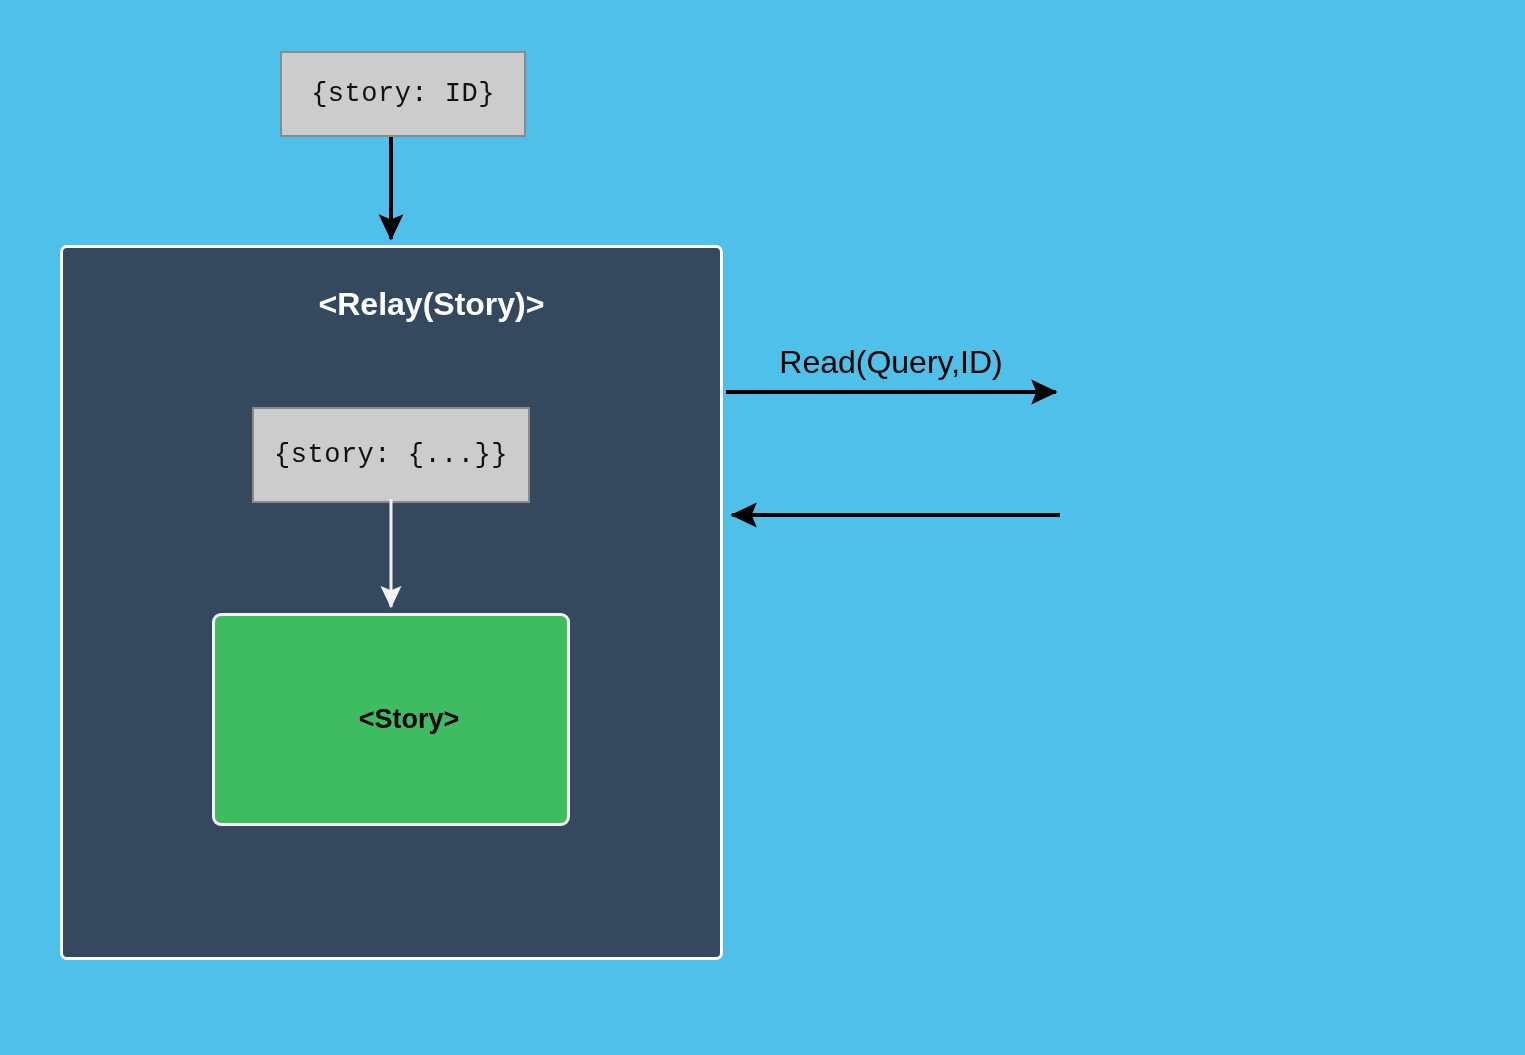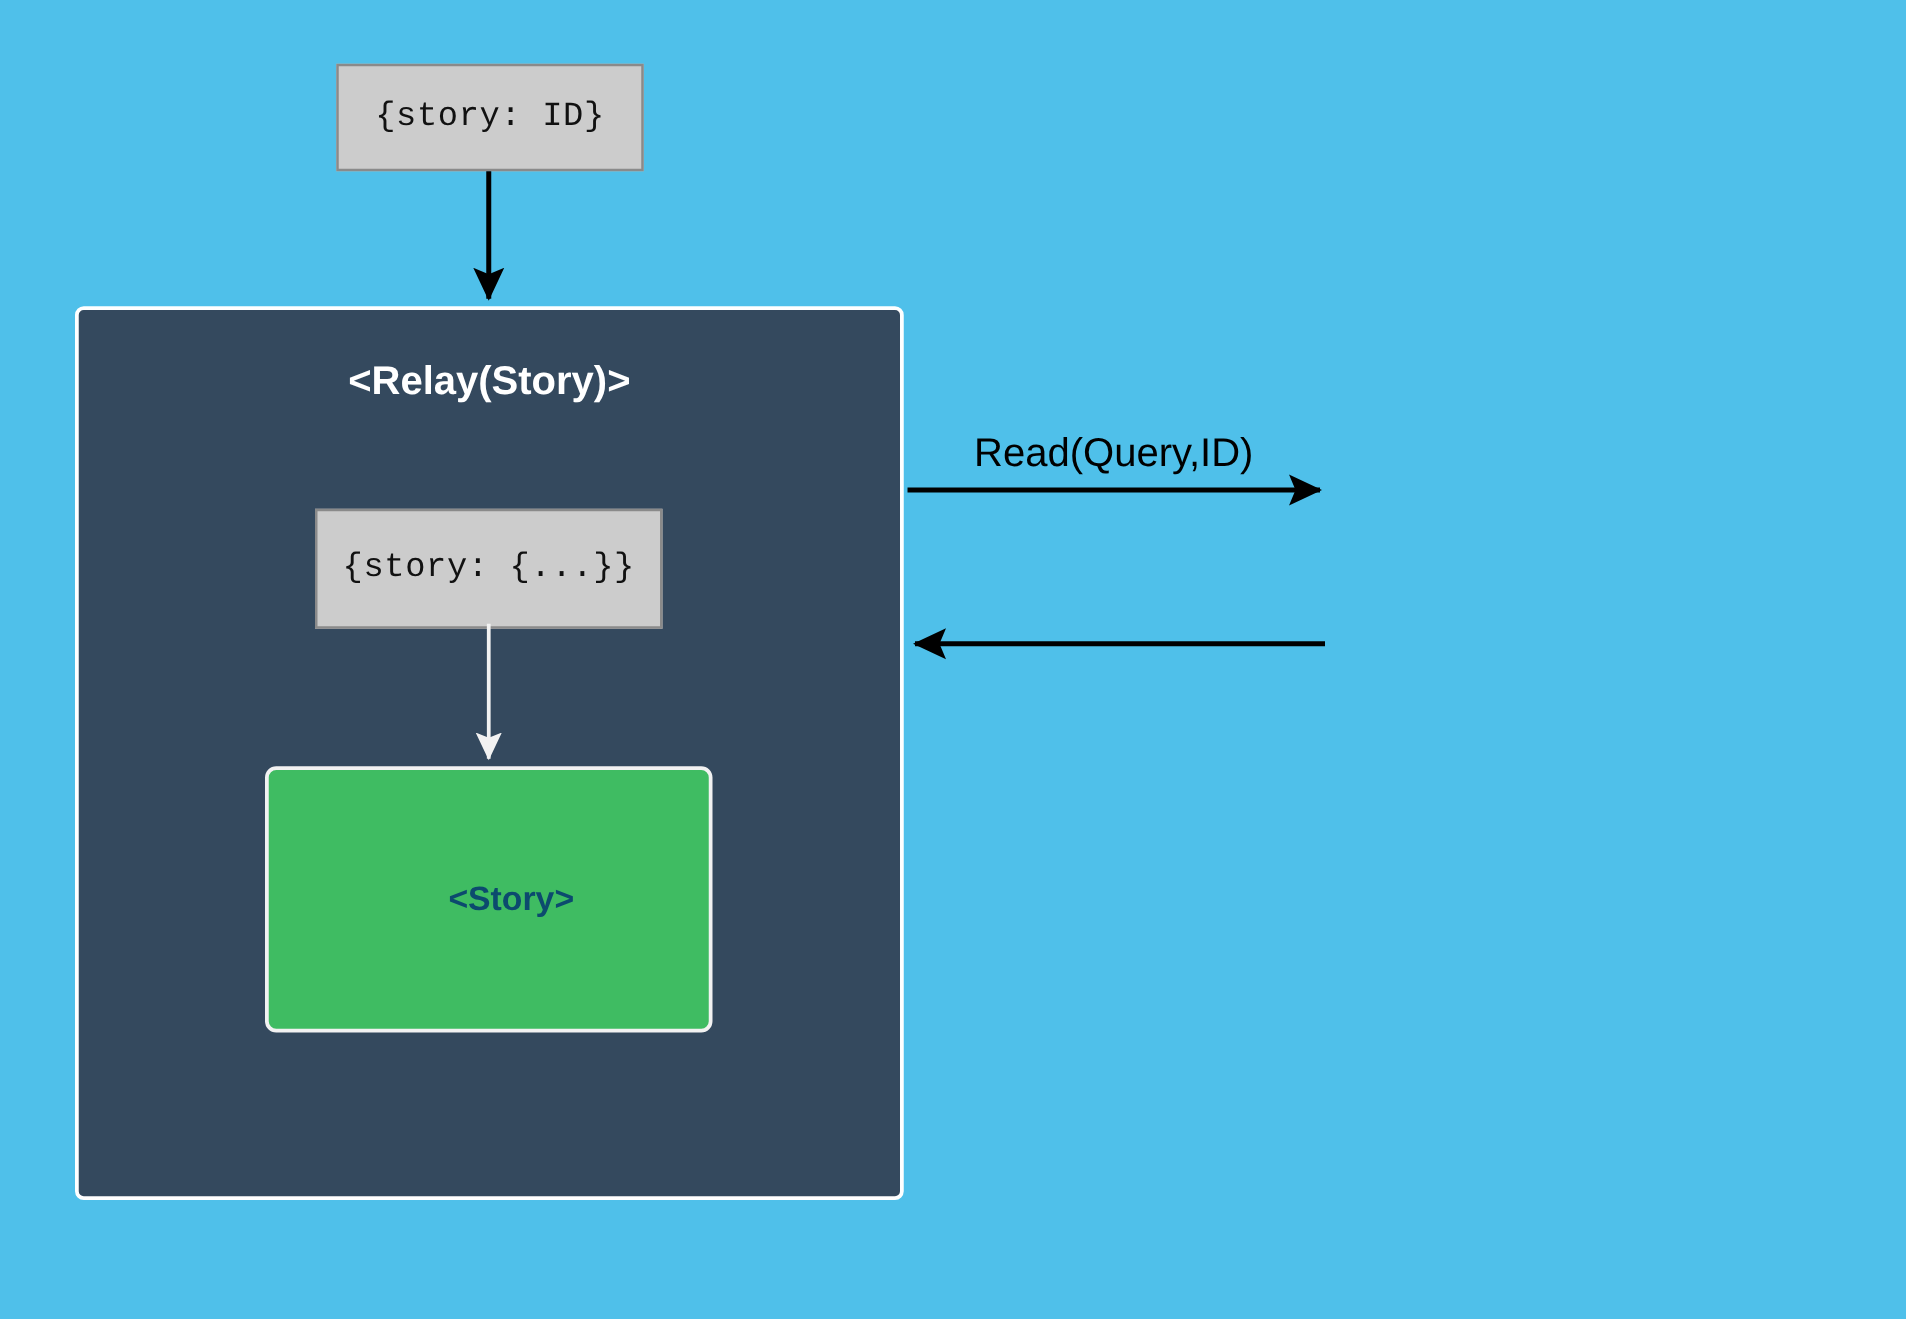--- a/index.html
+++ b/index.html
@@ -48,21 +48,21 @@
     font-size: 27px;
     color: #111111;
     letter-spacing: 0.5px;
   }
 
   
   .box-green {
     background: #3fbc62;
     border: 3px solid #f2f2f2;
     border-radius: 9px;
-    color: #0c4a6e;
+    color: #000000;
     font-size: 27px;
     font-weight: bold;
     padding-left: 36px;
   }
 
   
   .box-orange {
     background: #fa631c;
     border: 3px solid #ffffff;
     border-radius: 9px;
@@ -73,20 +73,21 @@
   }
 
   
   .panel-title {
     position: absolute;
     color: #ffffff;
     font-size: 32px;
     font-weight: bold;
     text-align: center;
     white-space: nowrap;
+    padding-left: 40px;
   }
 
   
   .edge-label {
     position: absolute;
     color: #000000;
     font-size: 32px;
     font-weight: normal;
     white-space: nowrap;
     text-align: center;
@@ -108,21 +109,21 @@
 <div id="canvas">
 
   <div class="node panel-dark" style="left:60px; top:245px; width:663px; height:715px;">
     <div class="panel-title" style="left:0; top:38px; width:657px;">&lt;Relay(Story)&gt;</div>
   </div>
 
   <div class="node box-gray" style="left:252px; top:407px; width:278px; height:96px;">{story: {...}}</div>
 
   <div class="node box-green" style="left:212px; top:613px; width:358px; height:213px;">&lt;Story&gt;</div>
 
-  <div class="node box-gray" style="left:269px; top:51px; width:246px; height:86px;">{story: ID}</div>
+  <div class="node box-gray" style="left:280px; top:51px; width:246px; height:86px;">{story: ID}</div>
 
 
   <svg class="arrow-layer" viewBox="0 0 1525 1055">
     <defs>
       <marker id="head-black" markerWidth="7" markerHeight="7" refX="6.2" refY="3.5" orient="auto" markerUnits="strokeWidth">
         <path d="M0,0.4 L6.6,3.5 L0,6.6 L1.3,3.5 Z" fill="#000000"></path>
       </marker>
       <marker id="head-white" markerWidth="8" markerHeight="8" refX="7" refY="4" orient="auto" markerUnits="strokeWidth">
         <path d="M0,0.5 L7.4,4 L0,7.5 L1.4,4 Z" fill="#f2f2f2"></path>
       </marker>

